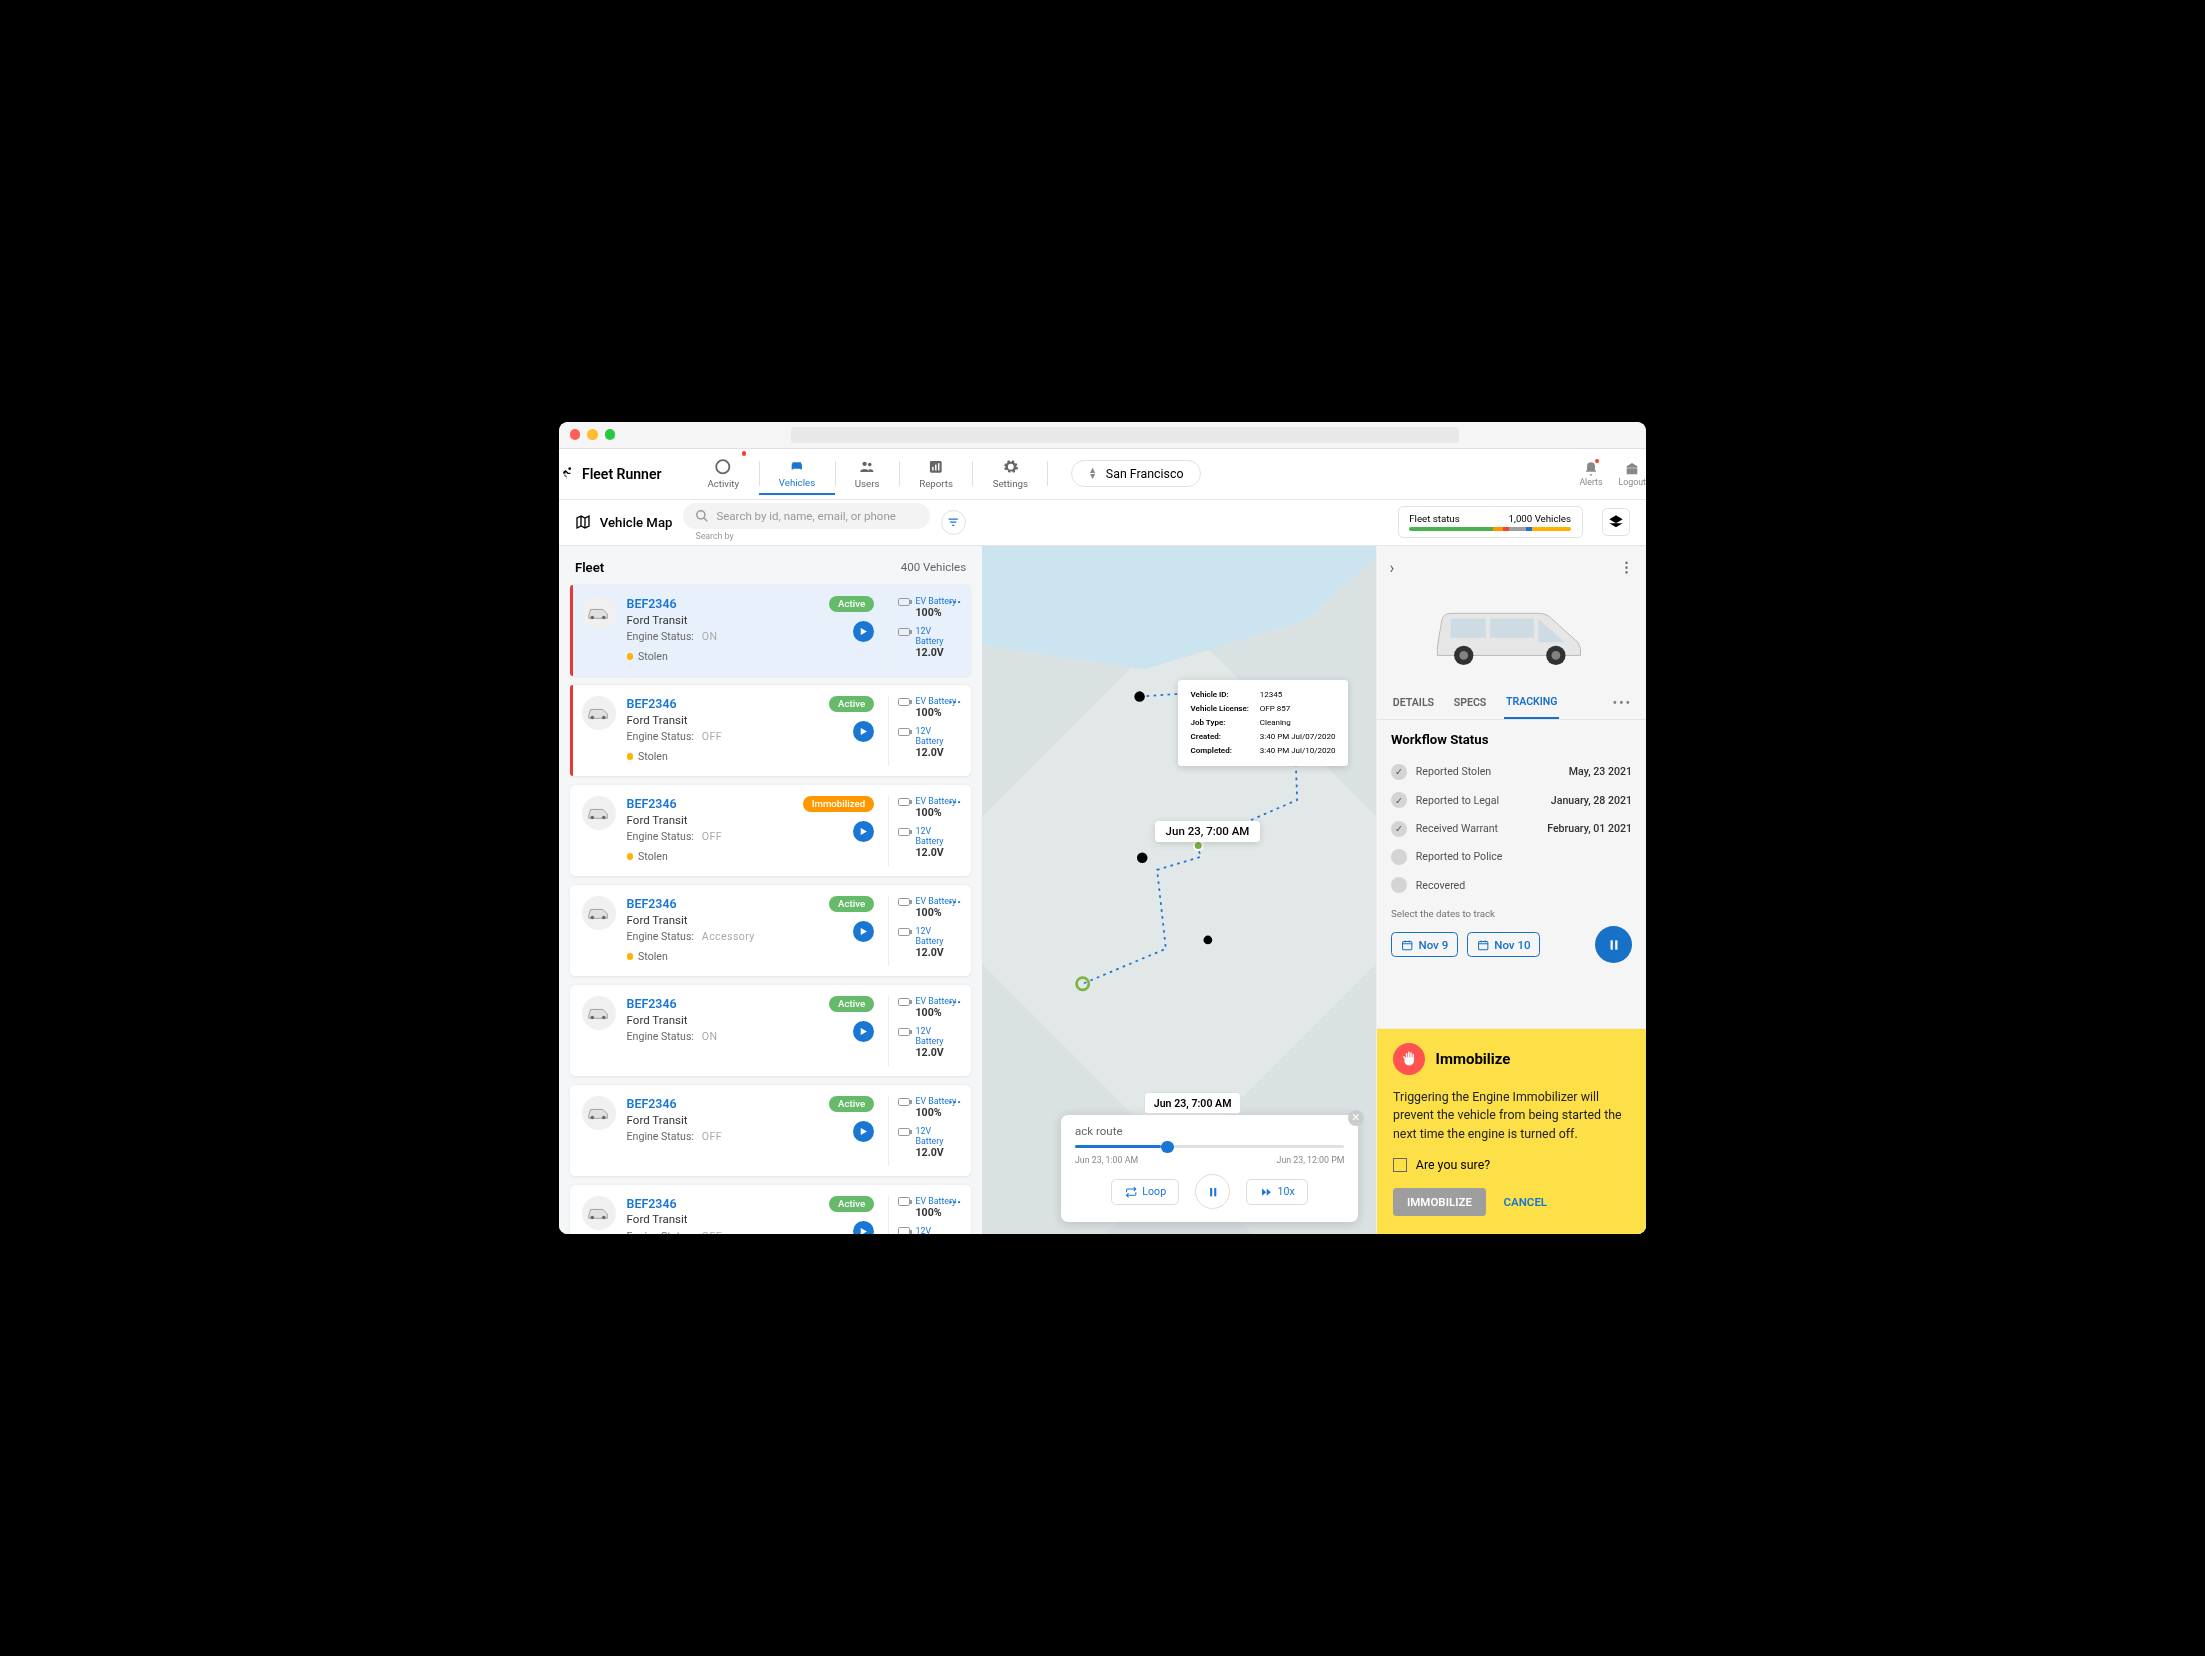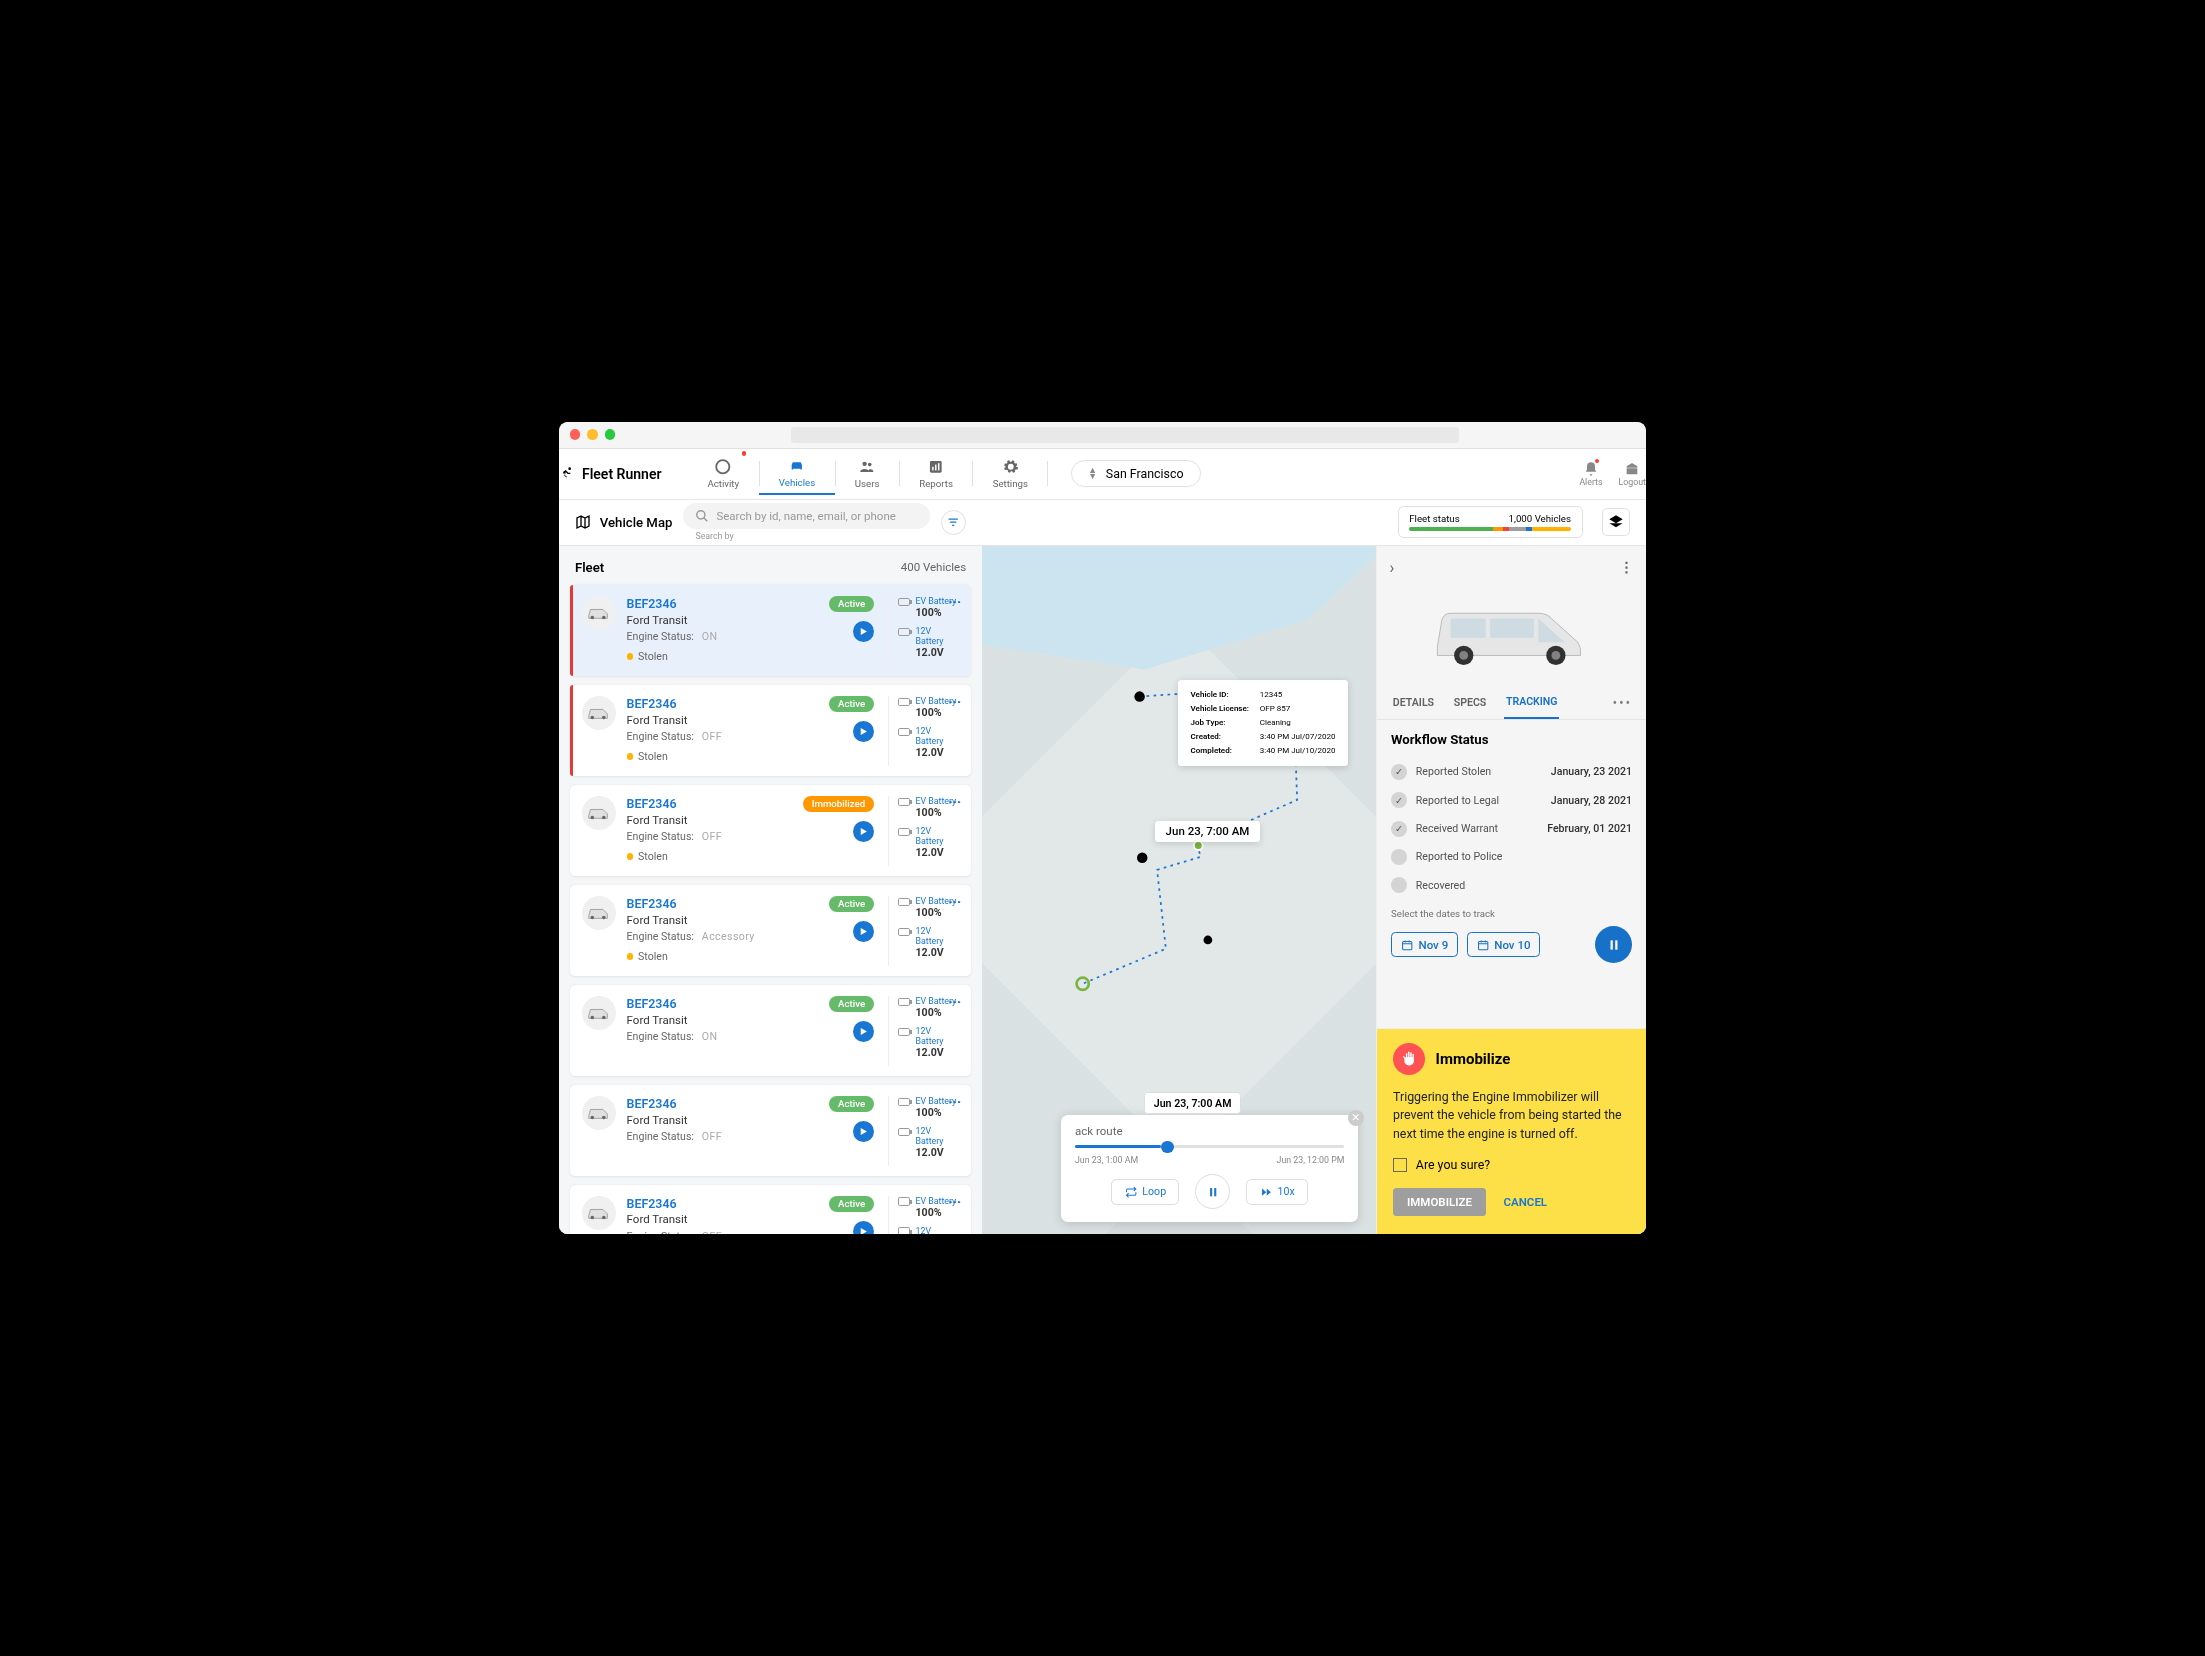--- a/index.html
+++ b/index.html
@@ -584,21 +584,21 @@
         <div class="dp-tab">SPECS</div>
         <div class="dp-tab active">TRACKING</div>
         <div class="dp-tab-more">•••</div>
       </div>
       <div class="dp-content">
         <h4>Workflow Status</h4>
         <div id="workflow-list">
             <div class="wf-row">
               <div class="wf-check done"></div>
               <div class="label">Reported Stolen</div>
-              <div class="date">January, 23 2021</div>
+              <div class="date">May, 23 2021</div>
             </div>
             <div class="wf-row">
               <div class="wf-check done"></div>
               <div class="label">Reported to Legal</div>
               <div class="date">January, 28 2021</div>
             </div>
             <div class="wf-row">
               <div class="wf-check done"></div>
               <div class="label">Received Warrant</div>
               <div class="date">February, 01 2021</div>

